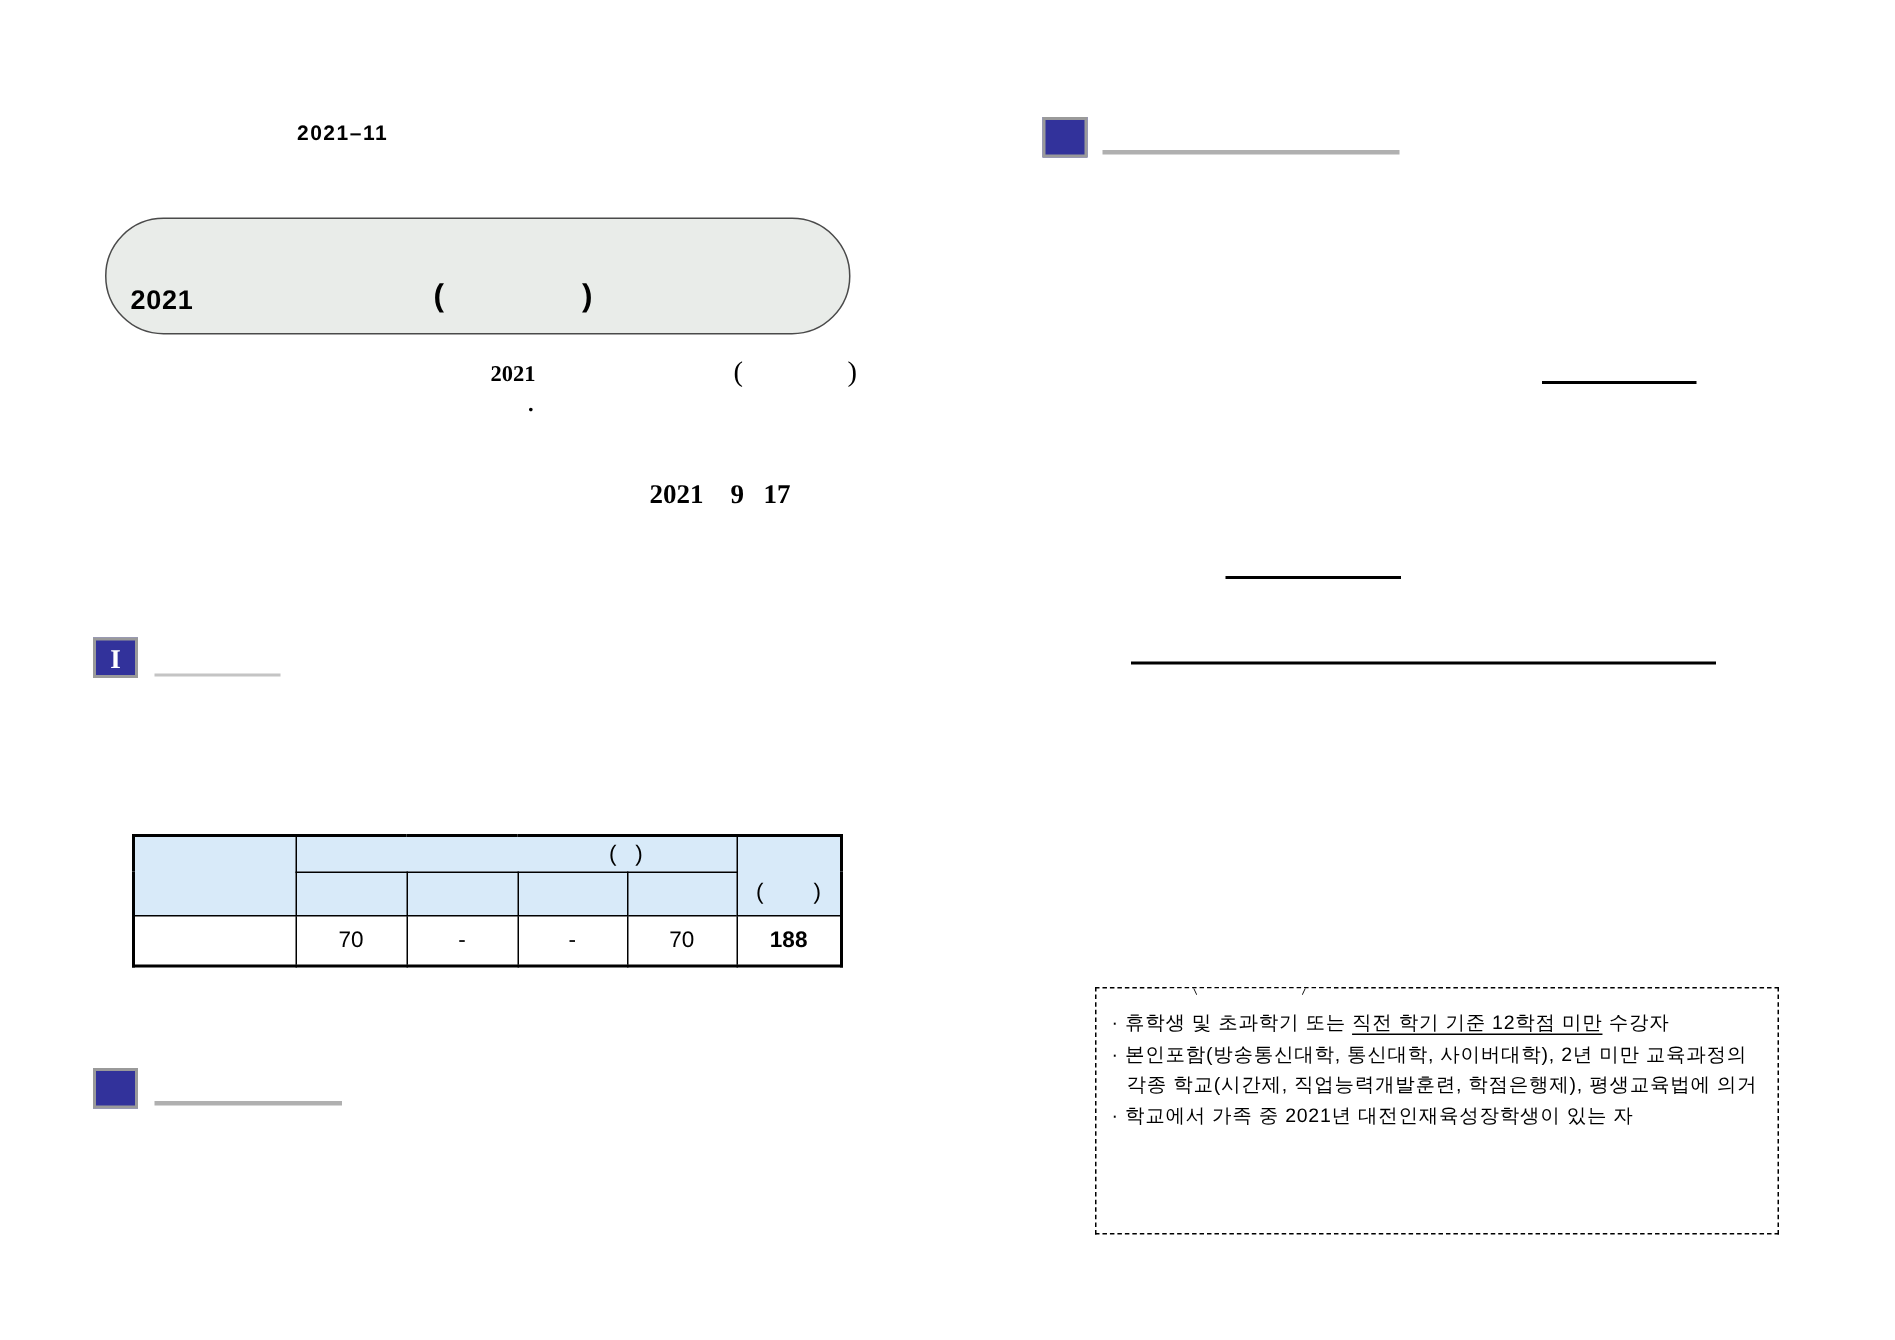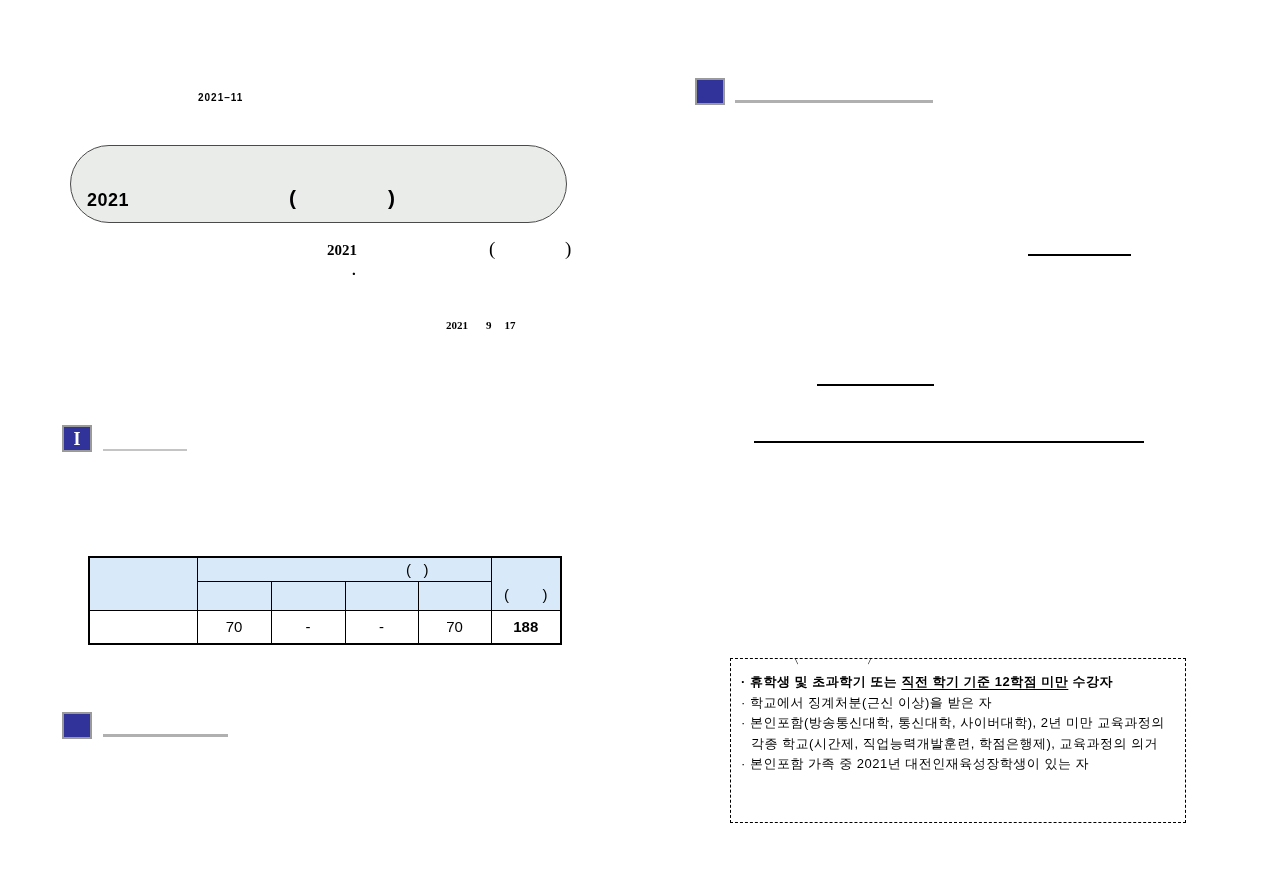--- a/index.html
+++ b/index.html
@@ -2,35 +2,35 @@
 <html><head>
 <meta charset="utf-8">
 <style>
   html,body{margin:0;padding:0;background:#ffffff;}
   .canvas{
     position:relative;width:1263px;height:893px;background:#ffffff;overflow:hidden;
     font-family:"Liberation Sans",sans-serif;color:#000;
   }
   
   .doc-number{
-    position:absolute;left:198px;top:92px;
-    font-family:"Liberation Sans",sans-serif;font-weight:bold;font-size:10px;letter-spacing:1px;
+    position:absolute;left:198px;top:80px;
+    font-family:"Liberation Sans",sans-serif;font-weight:bold;font-size:14px;letter-spacing:1px;
   }
   .banner{
     position:absolute;left:70px;top:145px;width:495px;height:76px;
     background:#e9ece9;border:1px solid #4a4a4a;border-radius:39px;
   }
   .banner .b-year{position:absolute;left:16px;top:44px;font-weight:bold;font-size:18px;letter-spacing:0.5px;}
   .banner .b-po{position:absolute;left:218px;top:40px;font-weight:bold;font-size:21px;}
   .banner .b-pc{position:absolute;left:317px;top:40px;font-weight:bold;font-size:21px;}
   .subtitle-year{position:absolute;left:327px;top:242px;font-family:"Liberation Serif",serif;font-weight:bold;font-size:15px;}
   .subtitle-po{position:absolute;left:489px;top:238px;font-family:"Liberation Serif",serif;font-size:19px;}
   .subtitle-pc{position:absolute;left:565px;top:238px;font-family:"Liberation Serif",serif;font-size:19px;}
   .subtitle-period{position:absolute;left:352px;top:262px;font-family:"Liberation Serif",serif;font-weight:bold;font-size:15px;}
-  .date-line{position:absolute;left:446px;top:319px;font-family:"Liberation Serif",serif;font-weight:bold;font-size:11px;}
+  .date-line{position:absolute;left:433px;top:319px;font-family:"Liberation Serif",serif;font-weight:bold;font-size:18px;}
   .date-line .d-month{margin-left:18px;}
   .date-line .d-day{margin-left:13px;}
   .sec-marker{
     position:absolute;width:26px;height:23px;background:#32329b;border:2px solid #9a9a9a;
     display:flex;align-items:center;justify-content:center;
   }
   .sec1{left:62px;top:425px;}
   .sec2{left:62px;top:712px;}
   .sec3{left:695px;top:78px;}
   .sec-marker .roman{
@@ -66,21 +66,21 @@
   }
   .notice-title{
     position:absolute;left:46px;top:-11px;background:#ffffff;padding:0 8px;
     display:flex;align-items:center;font-size:15px;line-height:20px;
   }
   .notice-title .t-spacer{display:inline-block;width:66px;}
   .nline{
     font-family:"Liberation Sans",sans-serif;font-size:13px;line-height:20.5px;
     letter-spacing:0.5px;white-space:nowrap;
   }
-  .nline.bold{font-weight:bold;}
+  .nline.bold{font-weight:normal;}
   .nline.indent{padding-left:10px;}
   .undl{text-decoration:underline;text-underline-offset:3px;}
 </style>
 </head>
 <body>
 
 <div class="canvas">
 
   <div class="doc-number">2021–11</div>
 
@@ -148,19 +148,18 @@
 
   <div class="notice-box">
     <div class="notice-title">
       <span>〈</span>
       <span class="t-spacer"></span>
       <span>〉</span>
     </div>
     <div class="nline bold">
       <span>· 휴학생 및 초과학기 또는 </span><span class="undl">직전 학기 기준 12학점 미만</span><span> 수강자</span>
     </div>
-    <div class="nline">· 학교에서 징계처분(근신 이상)을 받은 자</div>
     <div class="nline">· 본인포함(방송통신대학, 통신대학, 사이버대학), 2년 미만 교육과정의</div>
-    <div class="nline indent">각종 학교(시간제, 직업능력개발훈련, 학점은행제), 교육과정의 의거</div>
-    <div class="nline">· 본인포함 가족 중  2021년 대전인재육성장학생이 있는 자</div>
+    <div class="nline indent">각종 학교(시간제, 직업능력개발훈련, 학점은행제), 평생교육법에 의거</div>
+    <div class="nline">· 학교에서 가족 중  2021년 대전인재육성장학생이 있는 자</div>
   </div>
 
 </div>
 
 </body></html>

